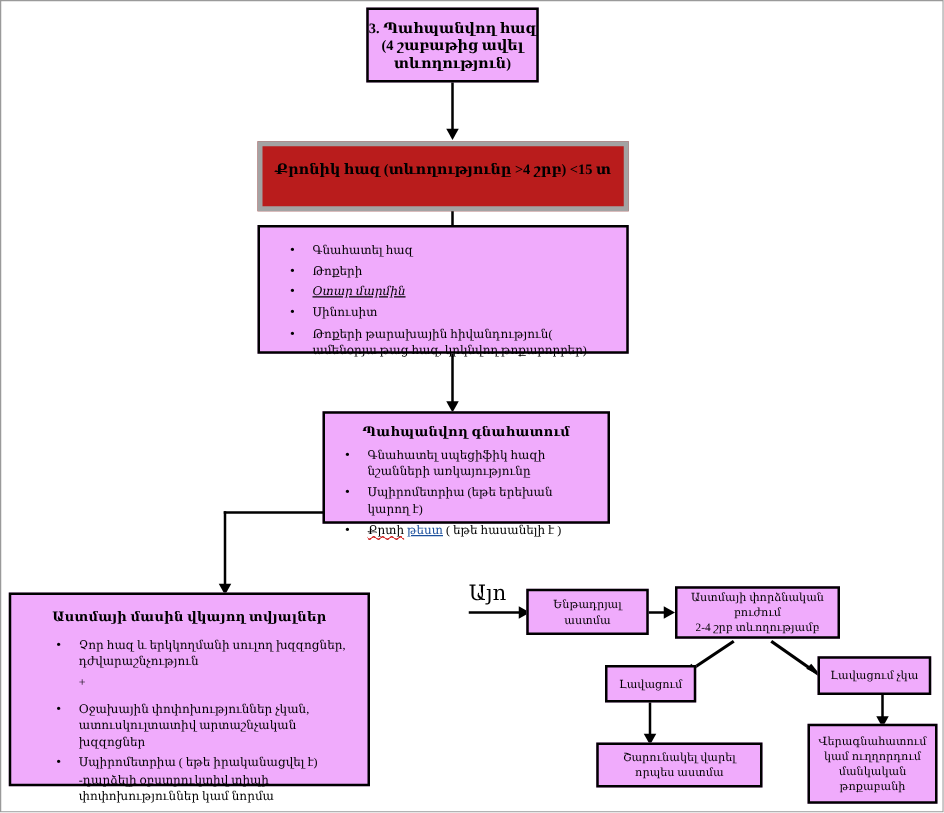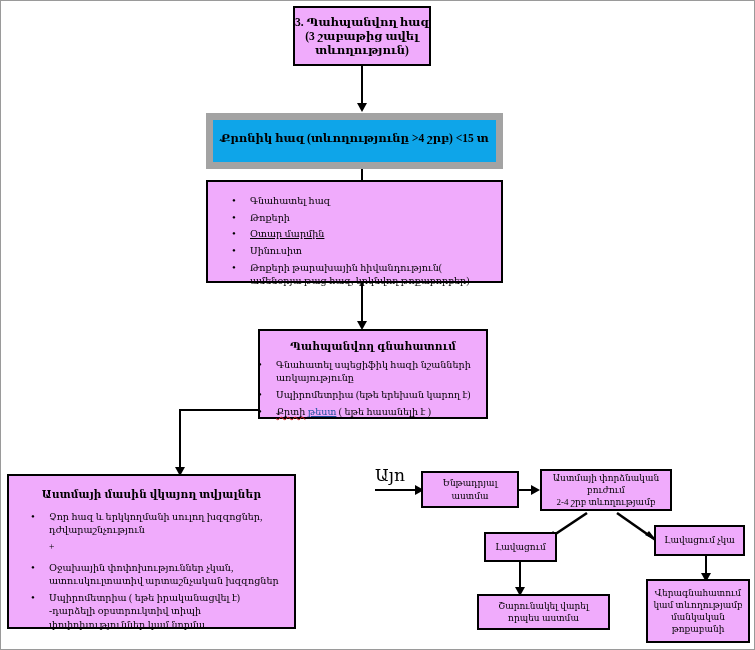--- a/index.html
+++ b/index.html
@@ -17,22 +17,22 @@
     box-sizing: border-box;
     border: 1px solid #9a9a9a;
   }
   .box {
     position: absolute;
     box-sizing: border-box;
     background: #f0abfc;
     border: 2px solid #000000;
   }
   .box-navy {
-    border: 7px solid #a3a3a3;
-    background: #0ea5e9;
+    border: 4px solid #a3a3a3;
+    background: #b91c1c;
   }
   .ctr {
     display: flex;
     align-items: center;
     justify-content: center;
     text-align: center;
   }
   .title-line {
     font-weight: bold;
     text-align: center;
@@ -58,21 +58,21 @@
     padding-left: 2px;
   }
   ul.bl li::before {
     content: "\2022";
     position: absolute;
     left: -16px;
     top: -1px;
     font-size: 11px;
   }
   ul.bl li.plain::before { content: ""; }
-  .u { text-decoration: underline; }
+  .u { text-decoration: underline; font-style: italic; }
   .spell-red {
     color: #000;
     text-decoration: underline wavy #d02020;
     text-decoration-skip-ink: none;
   }
   .link-blue {
     color: #1b4f9c;
     text-decoration: underline;
   }
   
@@ -109,21 +109,21 @@
     padding: 0 4px;
   }
 </style>
 </head>
 <body>
 
 <div id="page">
 
   <div class="box ctr" style="left:292px; top:5px; width:138px; height:60px; flex-direction:column;">
     <div class="title-line">3. Պահպանվող հազ</div>
-    <div class="title-line">(3 շաբաթից ավել</div>
+    <div class="title-line">(4 շաբաթից ավել</div>
     <div class="title-line">տևողություն)</div>
   </div>
 
   <div class="vline" style="left:360px; top:65px; height:39px;"></div>
   <div class="arrow-down" style="left:356px; top:102px;"></div>
 
   <div class="box box-navy" style="left:205px; top:112px; width:297px; height:56px;">
     <div style="font-weight:bold; font-size:11.5px; text-align:center; padding-top:11px;">Քրոնիկ հազ (տևողությունը &gt;4 շրբ) &lt;15 տ</div>
   </div>
 
@@ -137,36 +137,36 @@
       <li><span>Սինուսիտ</span></li>
       <li><span>Թոքերի թարախային հիվանդություն( ամենօրյա թաց հազ, կրկնվող թոքաբորբեր)</span></li>
     </ul>
   </div>
 
   <div class="vline" style="left:360px; top:282px; height:42px;"></div>
   <div class="arrow-down" style="left:356px; top:320px;"></div>
 
   <div class="box" style="left:257px; top:328px; width:230px; height:90px; padding-top:9px;">
     <div class="box-title">Պահպանվող գնահատում</div>
-    <ul class="bl" style="padding-left:14px;">
+    <ul class="bl" style="padding-left:32px;">
       <li><span>Գնահատել սպեցիֆիկ հազի նշանների առկայությունը</span></li>
       <li><span>Սպիրոմետրիա (եթե երեխան կարող է)</span></li>
       <li>
         <span class="spell-red">Քրտի</span><span> </span><span class="link-blue">թեստ</span><span> </span><span>( եթե հասանելի է )</span>
       </li>
     </ul>
   </div>
 
   <div class="hline" style="left:178px; top:408px; width:80px;"></div>
   <div class="vline" style="left:178px; top:408px; height:62px;"></div>
   <div class="arrow-down" style="left:174px; top:466px;"></div>
 
   <div class="box" style="left:6px; top:473px; width:289px; height:155px; padding-top:12px;">
     <div class="box-title" style="margin-bottom:10px;">Աստմայի մասին վկայող տվյալներ</div>
-    <ul class="bl" style="padding-left:38px;">
+    <ul class="bl" style="padding-left:52px;">
       <li><span>Չոր հազ և երկկողմանի սուլող խզզոցներ, դժվարաշնչություն</span></li>
       <li class="plain" style="margin-bottom:8px;"><span>+</span></li>
       <li><span>Օջախային փոփոխություններ չկան, ատուսկուլտատիվ արտաշնչական խզզոցներ</span></li>
       <li><span>Սպիրոմետրիա ( եթե իրականացվել է) -դարձելի օբստրուկտիվ տիպի փոփոխություններ կամ նորմա</span></li>
     </ul>
   </div>
 
   <div class="label-small" style="left:374px; top:464px;">Այո</div>
   <div class="hline" style="left:374px; top:488px; width:46px;"></div>
   <div class="arrow-right" style="left:414px; top:484px;"></div>
@@ -207,18 +207,18 @@
 
   <div class="box ctr" style="left:653px; top:524px; width:91px; height:31px;">
     <div class="small-box-txt">Լավացում չկա</div>
   </div>
 
   <div class="vline" style="left:704px; top:555px; height:22px;"></div>
   <div class="arrow-down" style="left:700px; top:572px;"></div>
 
   <div class="box ctr" style="left:645px; top:578px; width:104px; height:64px; flex-direction:column;">
     <div class="small-box-txt">Վերագնահատում</div>
-    <div class="small-box-txt">կամ տևողությամբ</div>
+    <div class="small-box-txt">կամ ուղղորդում</div>
     <div class="small-box-txt">մանկական</div>
     <div class="small-box-txt">թոքաբանի</div>
   </div>
 
 </div>
 
 </body></html>

